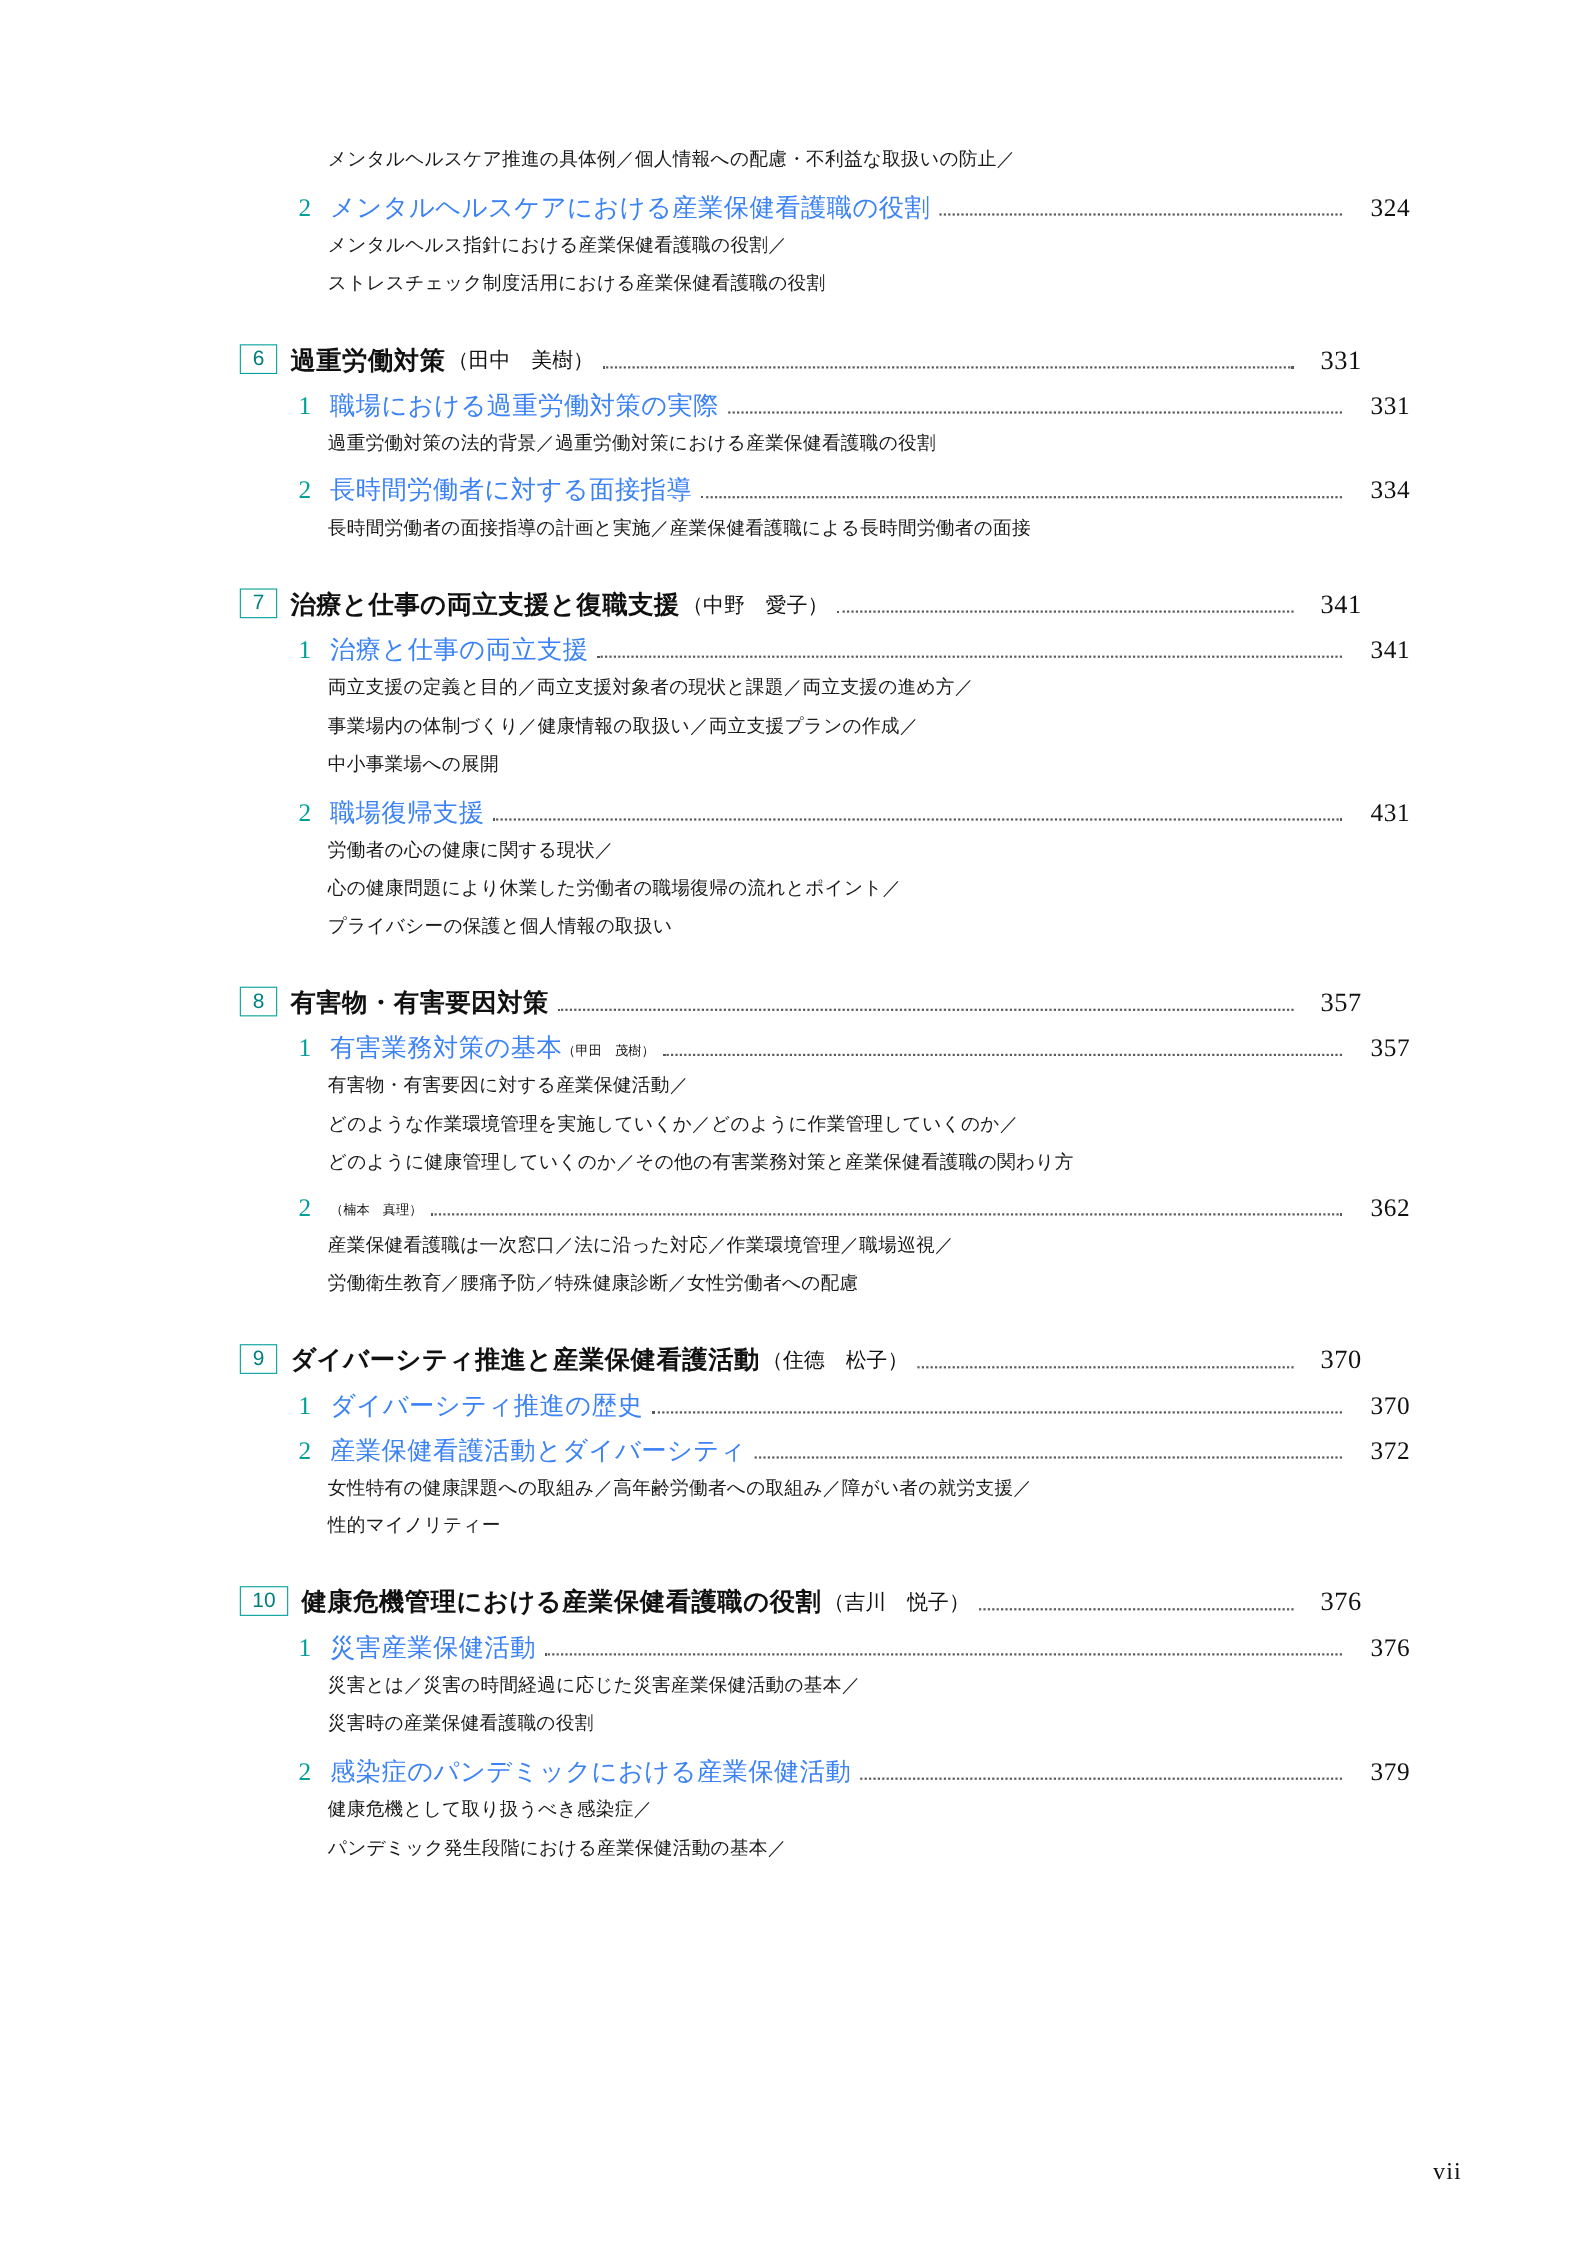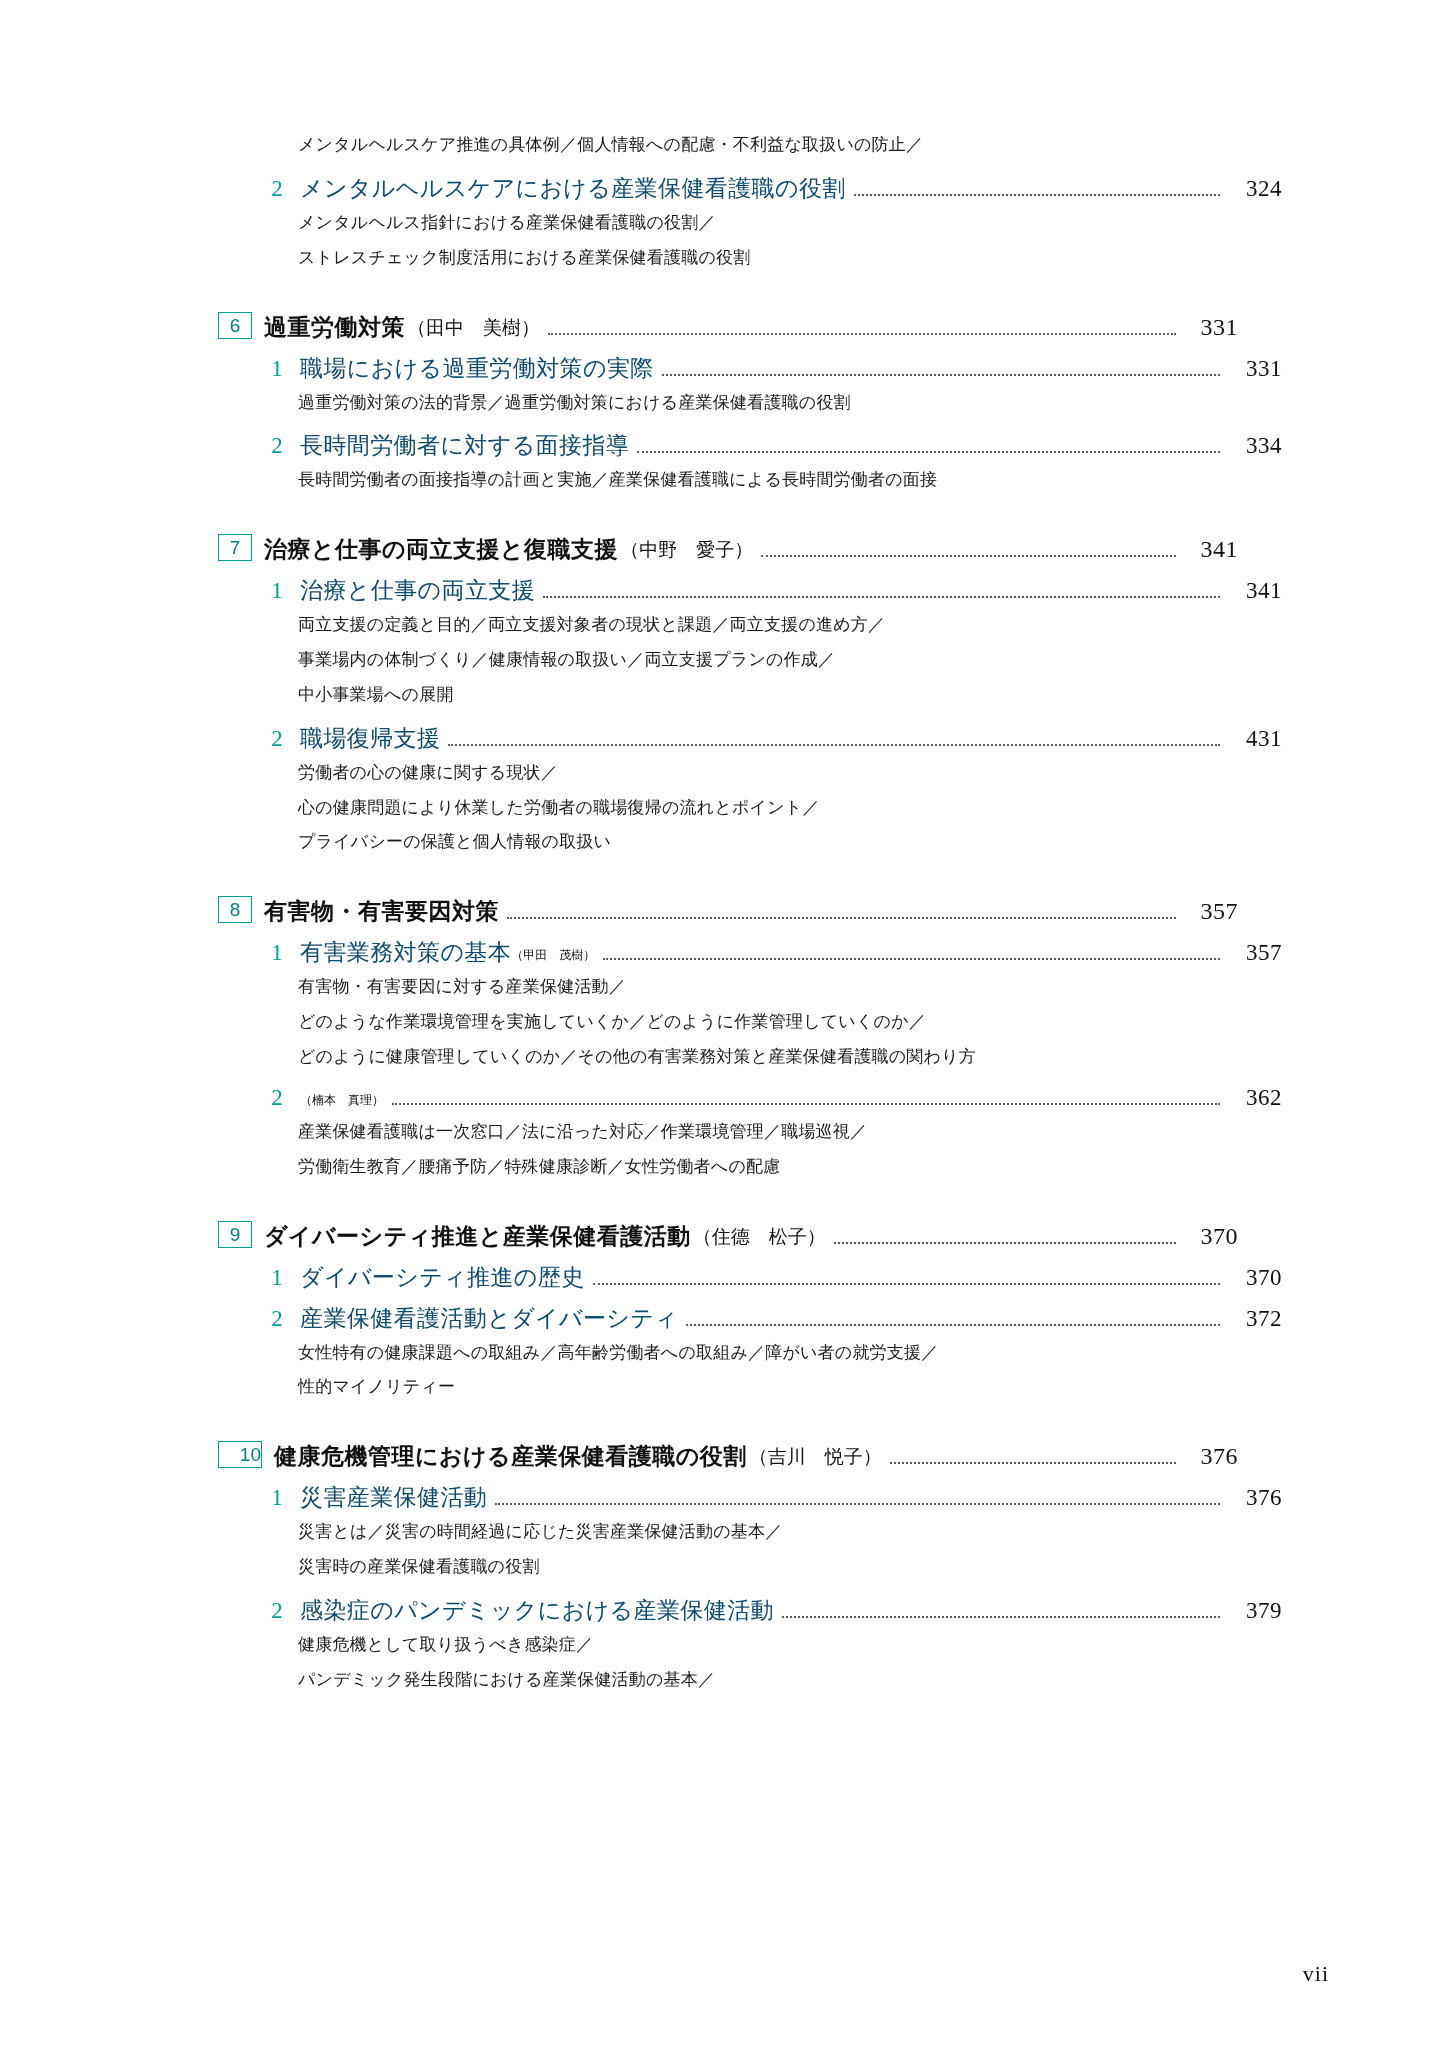--- a/index.html
+++ b/index.html
@@ -51,21 +51,20 @@
     font-size: 19px;
     line-height: 25px;
     text-align: center;
     margin-right: 12px;
     box-sizing: border-box;
     position: relative;
     top: -3px;
   }
   .chap-num.wide {
     width: 44px;
-    text-align: right;
   }
   .chap-title {
     flex: 0 0 auto;
     font-size: 23px;
     font-weight: bold;
     letter-spacing: 0.5px;
     color: #111;
     white-space: nowrap;
     margin-top: 18px;
   }
@@ -90,21 +89,21 @@
     width: 30px;
     color: #00a09a;
     font-size: 23px;
     font-family: "Liberation Serif", serif;
     text-align: center;
     margin-right: 8px;
   }
   .sec-title {
     flex: 0 0 auto;
     font-size: 23px;
-    color: #0c4a6e;
+    color: #3b82f6;
     white-space: nowrap;
     letter-spacing: 0.4px;
   }
   .sec-author {
     flex: 0 0 auto;
     font-size: 12px;
     color: #111;
     white-space: nowrap;
     position: relative;
     top: -1px;

